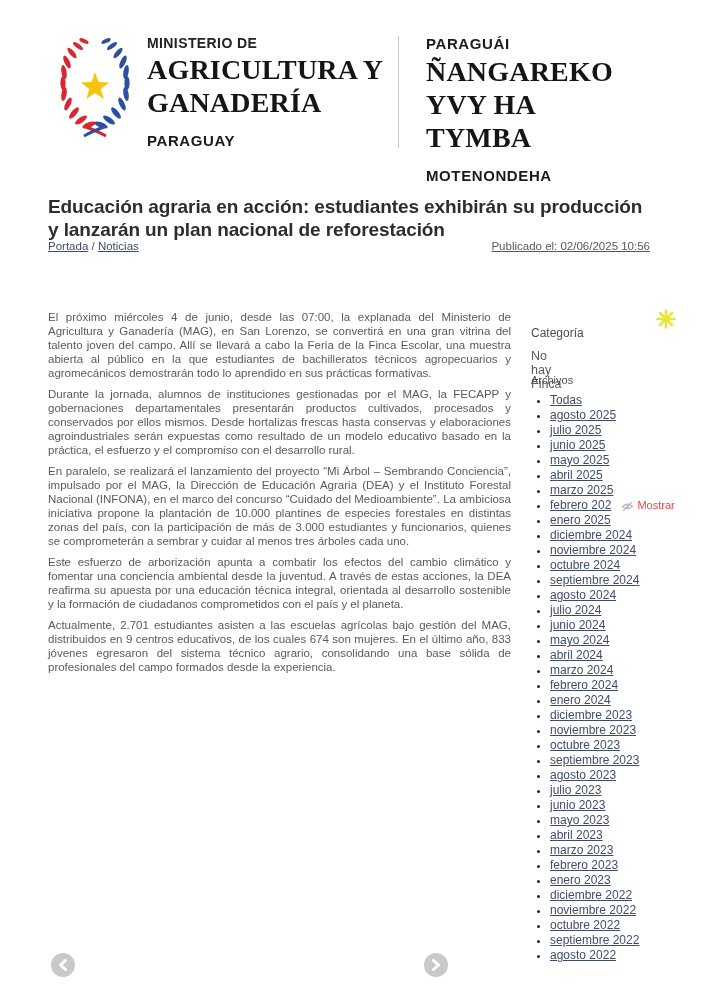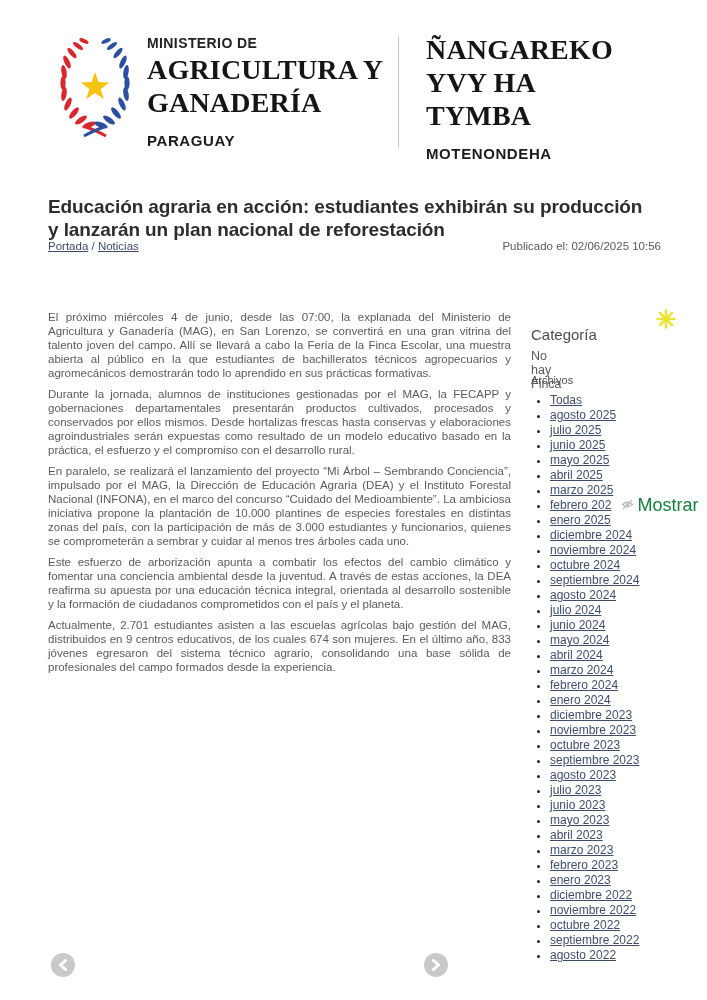--- a/index.html
+++ b/index.html
@@ -15,33 +15,33 @@
   .hdr-bold-small{font-size:15px;font-weight:700;letter-spacing:.6px;line-height:22px;color:#1b1b1b;margin-top:11px;}
   .hdr-divider{position:absolute;left:398px;top:36px;width:1px;height:112px;background:#c9c9c9;}
 
   
   .title{position:absolute;left:48px;top:182px;width:604px;font-size:19px;line-height:23.5px;font-weight:700;color:#2d2d2d;letter-spacing:-.1px;}
   .meta-row{position:absolute;left:48px;top:238px;width:613px;font-size:11.5px;}
   .crumbs{width:430px;color:#3e4b68;line-height:16.5px;}
   .crumbs a{color:#3e4b68;text-decoration:underline;cursor:pointer;}
   .crumb-sep{color:#3e4b68;}
   .crumb-current{color:#3e4b68;}
-  .published{position:absolute;right:0;top:2px;color:#58595b;font-size:11.5px;}
+  .published{position:absolute;right:11px;top:2px;color:#58595b;font-size:11.5px;text-decoration:underline;}
   .body-col{position:absolute;left:48px;top:311px;width:463px;}
   .body-col p{margin:0 0 7.5px 0;font-size:11.5px;line-height:13.9px;color:#595a5c;text-align:justify;}
 
   
-  .sb-cat-title{position:absolute;left:531px;top:326px;font-size:15px;color:#4c4c4c;}
+  .sb-cat-title{position:absolute;left:531px;top:326px;font-size:12px;color:#4c4c4c;}
   .sb-cat-empty{position:absolute;left:531px;top:349px;font-size:12.5px;color:#58595b;}
   .sb-arch-title{position:absolute;left:531px;top:374px;font-size:11px;color:#4c4c4c;}
   .sb-list{position:absolute;left:531px;top:393px;width:176px;margin:0;padding:0 0 0 19px;list-style:disc;}
   .sb-list li{font-size:12px;line-height:15px;color:#222;white-space:nowrap;}
   .sb-list li::marker{color:#222;font-size:11px;}
   .sb-list a{color:#3f4d6b;text-decoration:underline;cursor:pointer;}
-  .mostrar{display:inline-flex;align-items:flex-start;gap:3px;margin-left:10px;color:#15803d;font-size:18px;vertical-align:middle;}
+  .mostrar{display:inline-flex;align-items:flex-end;gap:3px;margin-left:10px;color:#ef4444;font-size:11px;vertical-align:middle;}
   .asterisk{position:absolute;left:655px;top:308px;width:22px;height:22px;}
 
   
   .nav-circle{position:absolute;width:24px;height:24px;border-radius:50%;background:#c9c9c9;display:flex;align-items:center;justify-content:center;cursor:pointer;}
   .nav-prev{left:51px;top:953px;}
   .nav-next{left:424px;top:953px;}
 </style>
 </head>
 <body>
 
@@ -86,20 +86,21 @@
     <div class="hdr-left">
       <div class="hdr-small">MINISTERIO DE</div>
       <div class="hdr-serif">AGRICULTURA Y</div>
       <div class="hdr-serif">GANADERÍA</div>
       <div class="hdr-bold-small">PARAGUAY</div>
     </div>
 
     <div class="hdr-divider"></div>
 
     <div class="hdr-right">
+      <div class="hdr-bold-small" style="margin-top:0;">PARAGUÁI</div>
       <div class="hdr-serif">ÑANGAREKO</div>
       <div class="hdr-serif">YVY HA TYMBA</div>
       <div class="hdr-bold-small">MOTENONDEHA</div>
     </div>
   </div>
 
   <h1 class="title">Educación agraria en acción: estudiantes exhibirán su producción y lanzarán un plan nacional de reforestación</h1>
 
   <div class="meta-row">
     <div class="crumbs">

